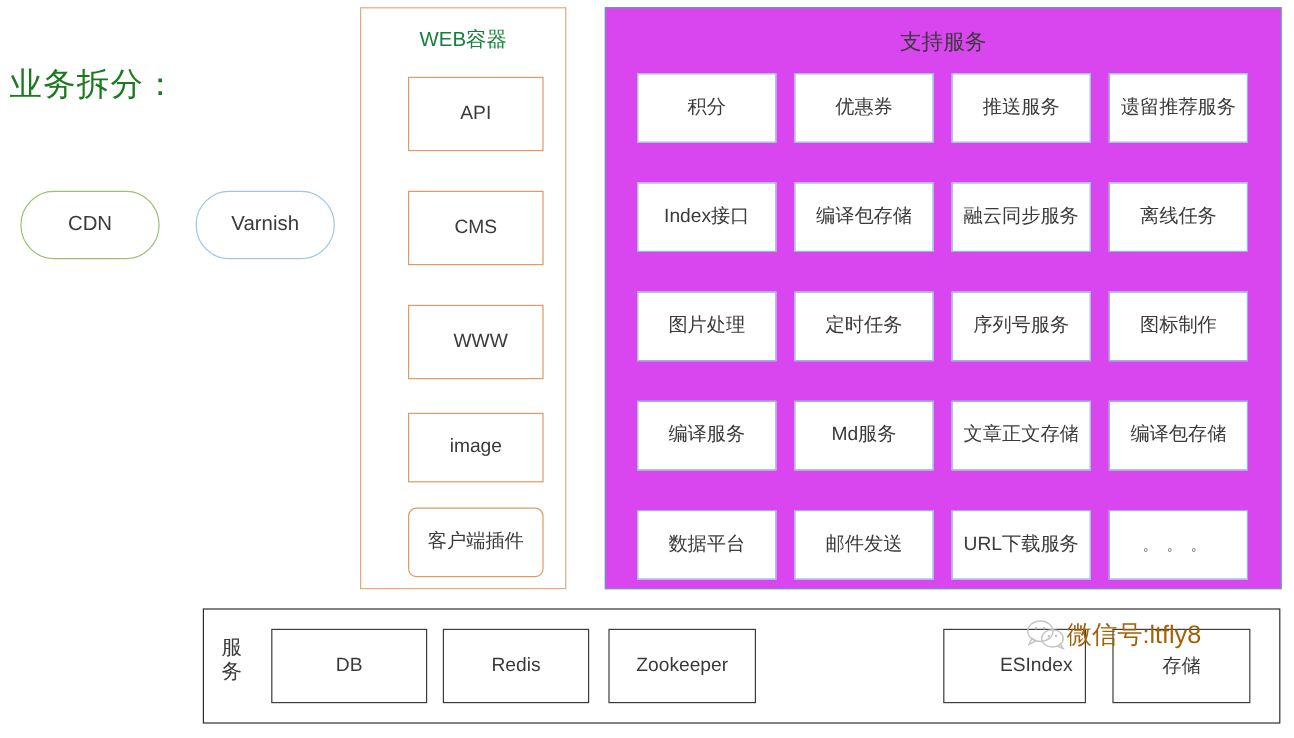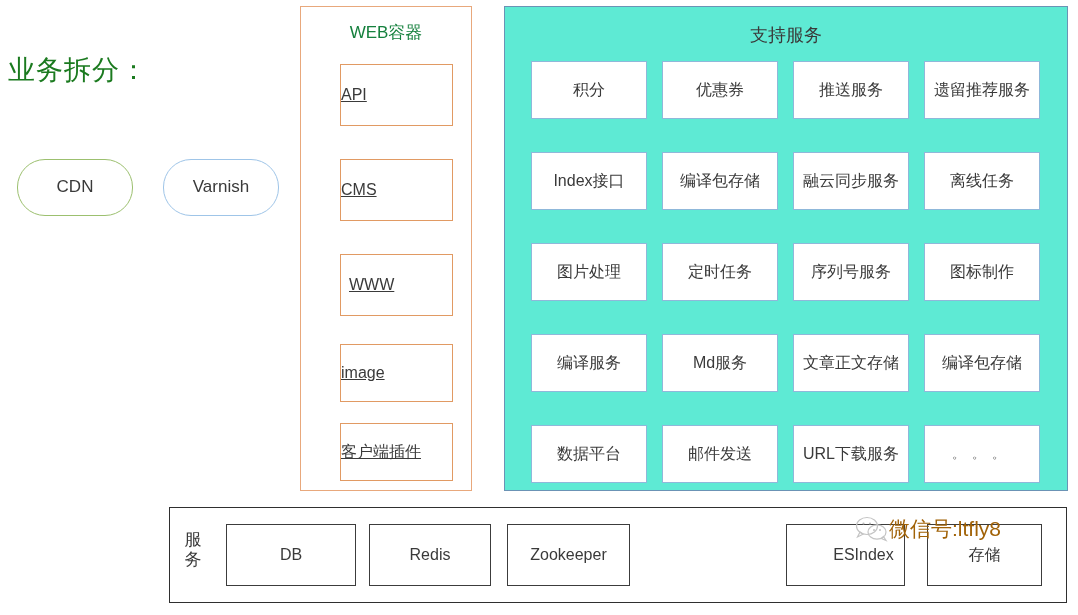--- a/index.html
+++ b/index.html
@@ -76,38 +76,37 @@
   }
   .web-item {
     position: absolute;
     left: 39px;
     width: 113px;
     box-sizing: border-box;
     border: 1.4px solid #e19a63;
     background: #ffffff;
     display: flex;
     align-items: center;
-    justify-content: flex-start;
+    justify-content: center;
     text-align: center;
     font-size: 16px;
     color: #3a3a3a;
     line-height: 1.25;
-    text-decoration: underline;
   }
 
   
   #support-panel {
     position: absolute;
     left: 504px;
     top: 6px;
     width: 564px;
     height: 485px;
     box-sizing: border-box;
     border: 1.6px solid #6b93b5;
-    background: #5eead4;
+    background: #d946ef;
   }
   #support-panel-title {
     position: absolute;
     top: 16px;
     left: 0;
     width: 100%;
     text-align: center;
     font-size: 18px;
     color: #3a3a3a;
   }
@@ -213,21 +212,21 @@
     </div>
     <div class="web-item" style="top:152px; height:62px;">
       <span>CMS</span>
     </div>
     <div class="web-item" style="top:247px; height:62px;padding-left:8px;">
       <span>WWW</span>
     </div>
     <div class="web-item" style="top:337px; height:58px;">
       <span>image</span>
     </div>
-    <div class="web-item" style="top:416px; height:58px;">
+    <div class="web-item" style="top:416px; height:58px;border-radius:7px;">
       <span>客户端插件</span>
     </div>
   </div>
 
   <div id="support-panel">
     <div id="support-panel-title">支持服务</div>
 
     <div id="support-grid">
       <div class="svc-box">
           <span>积分</span>

